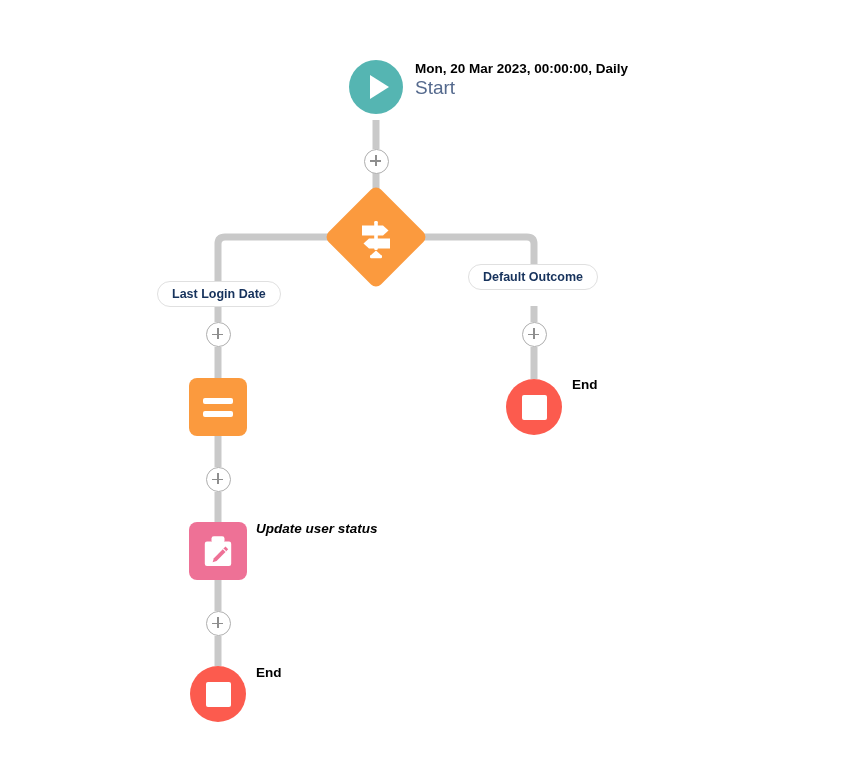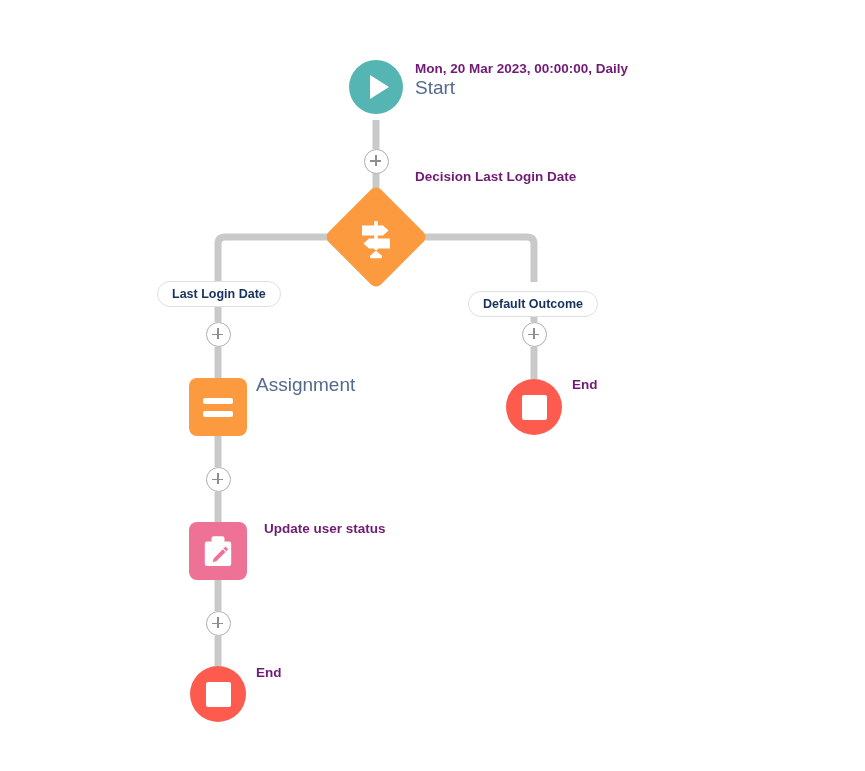--- a/index.html
+++ b/index.html
@@ -173,21 +173,21 @@
 
   
   .node-label {
     position: absolute;
     white-space: normal;
   }
   .node-label .lbl-title {
     display: block;
     font-size: 13.5px;
     font-weight: bold;
-    color: #701a75;
+    color: #000000;
     line-height: 19px;
   }
   .node-label .lbl-sub {
     display: block;
     font-size: 19px;
     font-weight: normal;
     color: #54698d;
     line-height: 19px;
   }
   .label-wide { width: 225px; }
@@ -245,63 +245,61 @@
         <path d="M 23 25.5 L 44 25.5 L 49.5 30.5 L 44 35.5 L 23 35.5 Z"></path>
 
         <path d="M 51 38.5 L 30 38.5 L 24.5 43.5 L 30 48.5 L 51 48.5 Z"></path>
 
         <path d="M 31.5 55.5 L 37 50.5 L 42.5 55.5 Z"></path>
         <rect x="31" y="55" width="12" height="3.2" rx="1.2"></rect>
       </g>
     </svg>
   </div>
   <div class="node-label label-wide" style="left:415px; top:167px;">
-    <span class="lbl-title">Decision Last Login Date</span>
   </div>
 
   <div class="branch-pill" style="left:157px; top:281px;">
     <span>Last Login Date</span>
   </div>
-  <div class="branch-pill" style="left:468px; top:291px;">
+  <div class="branch-pill" style="left:468px; top:264px;">
     <span>Default Outcome</span>
   </div>
 
   <div class="plus-btn" style="left:205.5px; top:322px;"></div>
 
   <div class="plus-btn" style="left:521.5px; top:322px;"></div>
 
   <div class="elem-square elem-assignment" style="left:189px; top:378px;">
     <div class="assign-bars">
       <i></i>
         <i></i>
     </div>
   </div>
   <div class="node-label label-narrow" style="left:256px; top:375px;">
-    <span class="lbl-sub">Assignment</span>
   </div>
 
   <div class="plus-btn" style="left:205.5px; top:467px;"></div>
 
   <div class="elem-square elem-update" style="left:189px; top:522px;">
     <svg width="34" height="34" viewBox="0 0 34 34">
       <g fill="#ffffff">
 
         <path d="M 6 7.5 h 22 a 2.2 2.2 0 0 1 2.2 2.2 v 20.1 a 2.2 2.2 0 0 1 -2.2 2.2 h -22
                  a 2.2 2.2 0 0 1 -2.2 -2.2 v -20.1 a 2.2 2.2 0 0 1 2.2 -2.2 z"></path>
 
         <rect x="10.5" y="2.2" width="13" height="6.6" rx="2.3"></rect>
       </g>
 
       <g>
         <path d="M 24.5 12.6 L 27.2 15.3 L 15.6 26.9 L 11.6 28.3 L 12.9 24.3 Z" fill="#ee7196"></path>
         <path d="M 22.2 14.9 L 24.9 17.6" stroke="#ffffff" stroke-width="1.1" fill="none"></path>
       </g>
     </svg>
   </div>
-  <div class="node-label label-narrow" style="left:264px; top:519px;">
+  <div class="node-label label-narrow" style="left:256px; top:519px;font-style:italic;">
     <span class="lbl-title">Update user status</span>
   </div>
 
   <div class="plus-btn" style="left:205.5px; top:611px;"></div>
 
   <div class="end-circle" style="left:190px; top:666px;">
     <div class="end-square"></div>
   </div>
   <div class="node-label label-end" style="left:256px; top:663px;">
     <span class="lbl-title">End</span>

